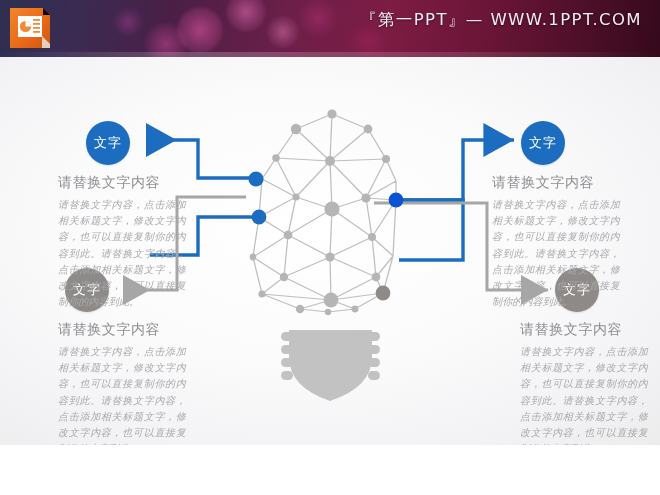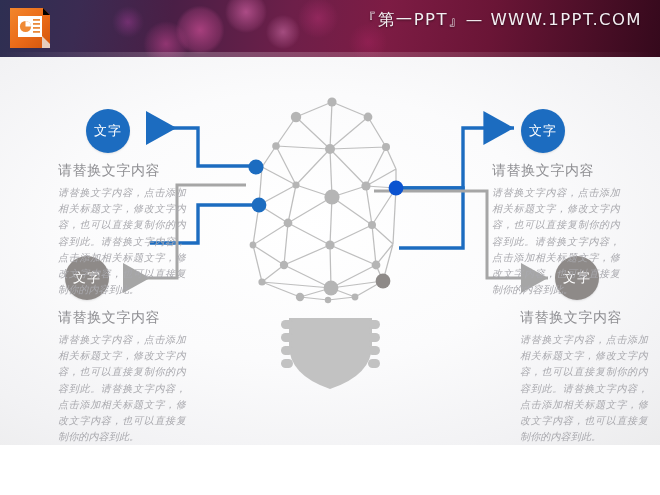--- a/index.html
+++ b/index.html
@@ -55,21 +55,21 @@
     font-size: 16.5px;
     letter-spacing: 1.4px;
     text-shadow: 0 1px 2px rgba(0,0,0,0.5);
     font-family: "DejaVu Sans", "Liberation Sans", sans-serif;
     white-space: nowrap;
   }
 
   
   .stage {
     position: absolute;
-    left: 0; top: 45px;
+    left: 0; top: 57px;
     width: 660px; height: 388px;
   }
   .stage svg { position: absolute; left: 0; top: 0; }
 
   
   .node-circle {
     position: absolute;
     width: 44px; height: 44px;
     border-radius: 50%;
     display: flex; align-items: center; justify-content: center;

